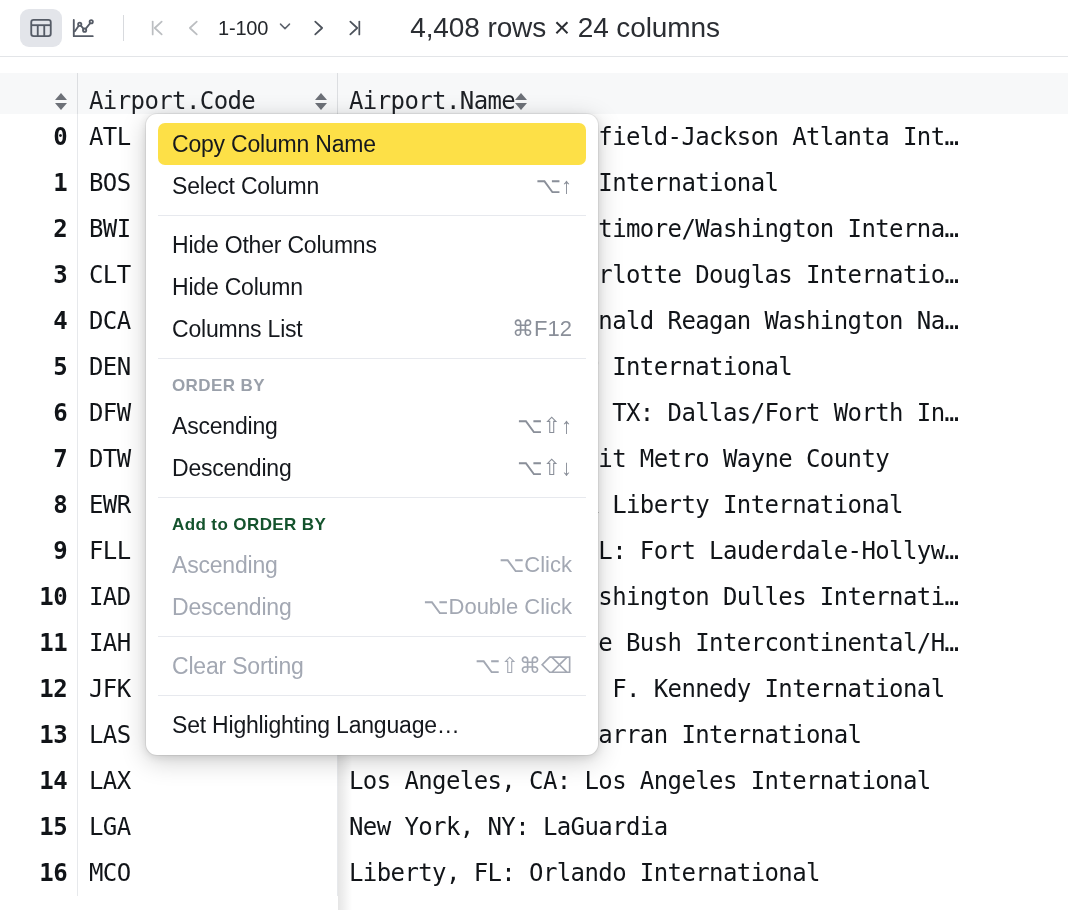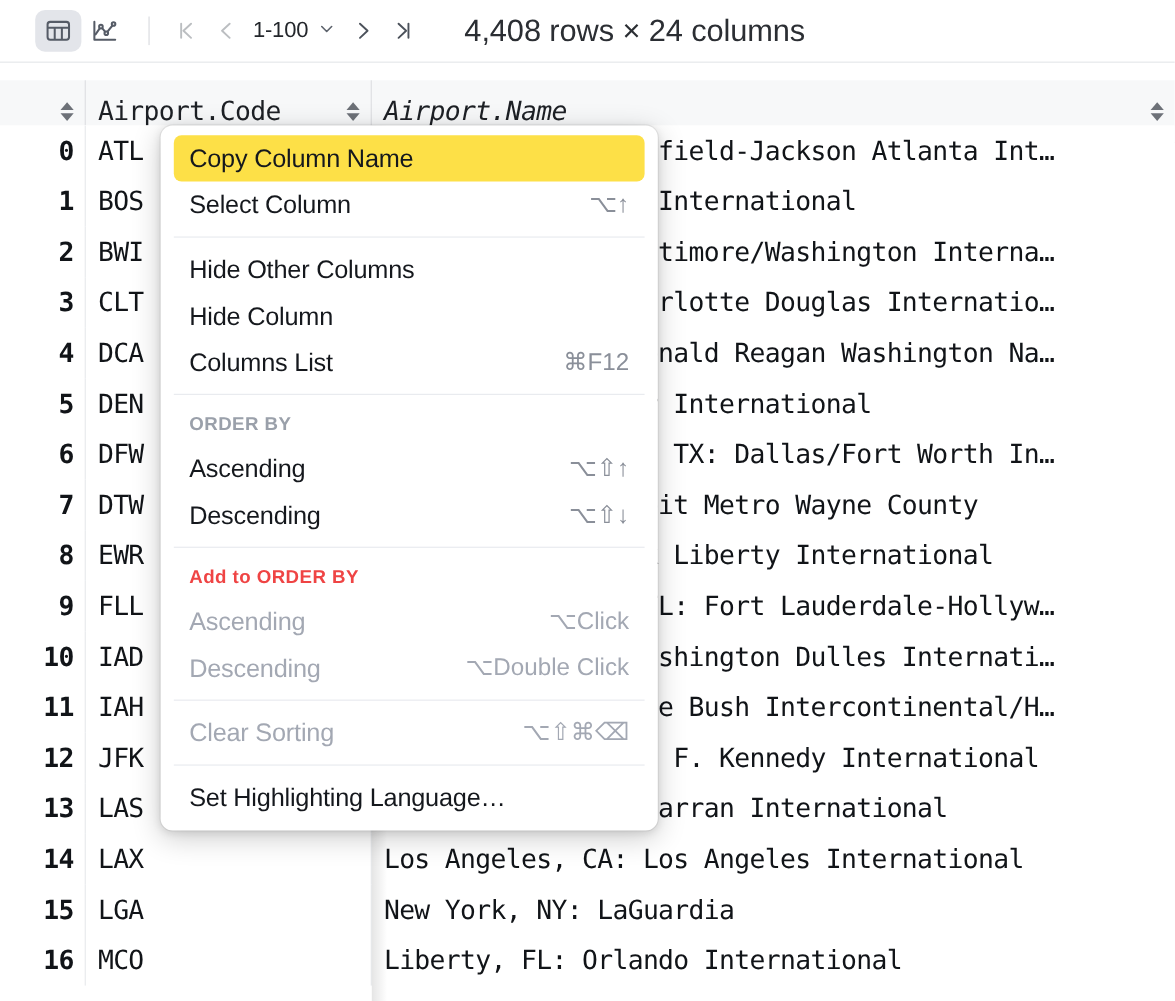--- a/index.html
+++ b/index.html
@@ -22,21 +22,21 @@
   
   .toolbar {
     position: absolute;
     left: 0; top: 0;
     width: 1068px;
     height: 57px;
     background: #ffffff;
     border-bottom: 1px solid #e3e5e8;
     display: flex;
     align-items: center;
-    padding-left: 32px;
+    padding-left: 20px;
   }
 
   .tb-icon-btn {
     width: 42px;
     height: 38px;
     border-radius: 9px;
     display: flex;
     align-items: center;
     justify-content: center;
     cursor: pointer;
@@ -113,22 +113,20 @@
     width: 260px;
     padding-left: 11px;
     border-right: 1px solid #dcdee1;
     justify-content: space-between;
     padding-right: 10px;
   }
   .gh-name {
     flex: 1;
     padding-left: 11px;
     padding-right: 10px;
-    justify-content: space-between;
-    font-style: italic;
   }
   .gh-title {
     font-family: "DejaVu Sans Mono", "Liberation Mono", monospace;
     font-size: 24px;
     color: #1d2025;
     letter-spacing: -0.6px;
     white-space: nowrap;
   }
 
   .sorter {
@@ -256,21 +254,21 @@
     margin: 0 12px;
     padding: 0 14px;
   }
   .mi-group-label {
     font-size: 17px;
     font-weight: bold;
     color: #9aa0aa;
     letter-spacing: 0.4px;
     white-space: nowrap;
   }
-  .mi-group.strong .mi-group-label { color: #ef4444; }
+  .mi-group.strong .mi-group-label { color: #14532d; }
 
   .mi-sep {
     height: 1px;
     background: #e7e9ee;
     margin: 8px 12px 8px 12px;
   }
 </style>
 </head>
 <body>
 

